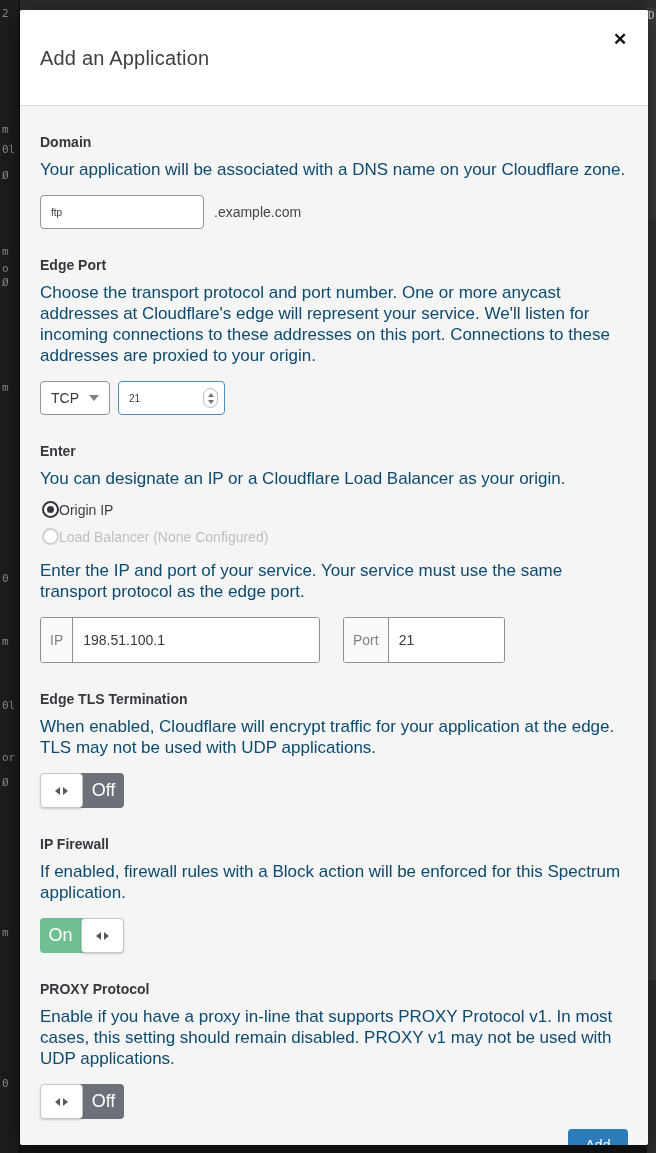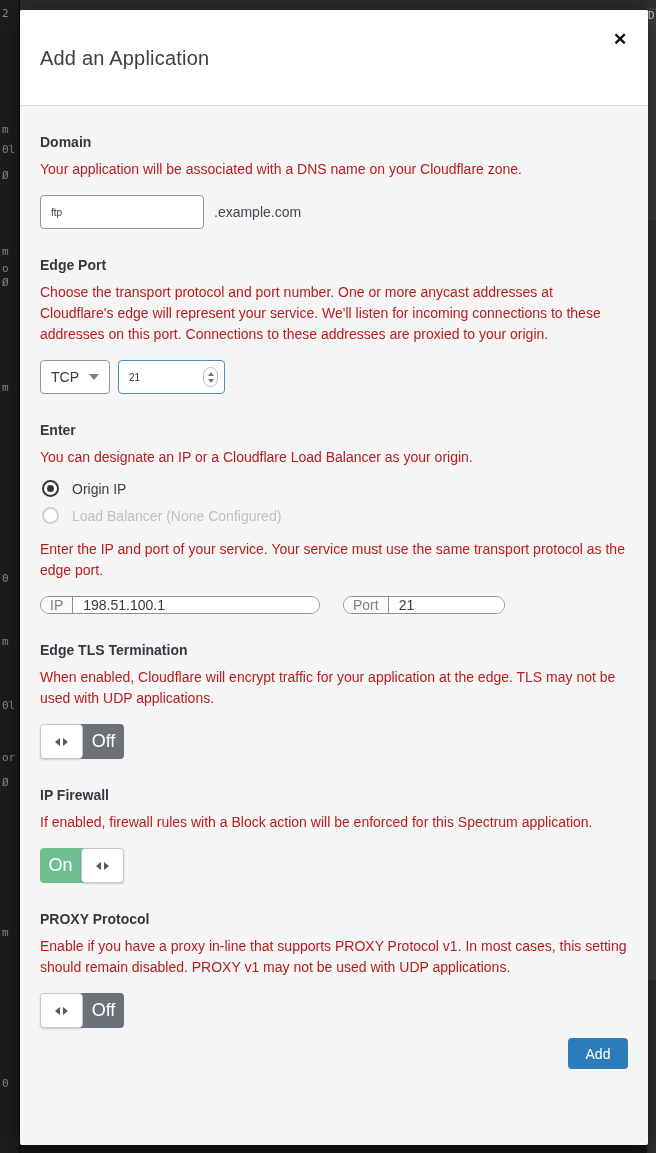--- a/index.html
+++ b/index.html
@@ -22,21 +22,21 @@
   .modal { position:absolute; left:20px; top:10px; width:628px; height:1135px;
     background:#f5f5f6; border-radius:2px; box-shadow:0 6px 24px rgba(0,0,0,.55); overflow:hidden; }
   .modal-header { height:96px; background:#ffffff; border-bottom:1px solid #dcdcdc; position:relative; }
   .modal-title { position:absolute; left:20px; top:37px; font-size:20px; font-weight:400; color:#3d4045; letter-spacing:.2px; }
   .close-btn { position:absolute; top:18px; right:16px; width:24px; height:24px; border:none; background:transparent;
     font-size:17px; font-weight:700; color:#121212; cursor:pointer; line-height:24px; text-align:center; }
 
   .modal-body { padding:27px 20px 0 20px; }
   .section { margin-bottom:27px; }
   .section h3 { font-size:14px; font-weight:700; color:#35383c; margin:0 0 8px 0; line-height:18px; }
-  .section p { font-size:14px; color:#b91c1c; line-height:21px; margin:0 0 15px 0; max-width:592px; }
+  .section p { font-size:17px; color:#0c4a6e; line-height:21px; margin:0 0 15px 0; max-width:592px; }
 
   
   .text-input { height:34px; border:1px solid #91969a; border-radius:4px; background:#fff;
     font-family:"Liberation Sans", sans-serif; font-size:10px; color:#36393d; padding:0 10px; outline:none; }
   .row { display:flex; align-items:center; }
 
   
   .domain-input { width:164px; }
   .suffix { font-size:14px; color:#43474c; margin-left:10px; }
 
@@ -52,26 +52,26 @@
     background:#fff; display:flex; flex-direction:column; align-items:center; justify-content:center; gap:3px; cursor:pointer; }
   .tri-up { width:0; height:0; border-left:3px solid transparent; border-right:3px solid transparent; border-bottom:4px solid #6e7378; }
   .tri-dn { width:0; height:0; border-left:3px solid transparent; border-right:3px solid transparent; border-top:4px solid #6e7378; }
 
   
   .radio-row { display:flex; align-items:center; margin-bottom:10px; }
   .radio { width:17px; height:17px; border-radius:50%; border:2px solid #33373b; background:#fff;
     display:flex; align-items:center; justify-content:center; margin-left:2px; cursor:pointer; }
   .radio .dot { width:7px; height:7px; border-radius:50%; background:#33373b; }
   .radio.disabled { border-color:#cdd1d4; cursor:default; }
-  .radio-label { font-size:14px; color:#3b3f44; margin-left:13px; }
+  .radio-label { font-size:14px; color:#3b3f44; }
   .radio-label.disabled { color:#bcc0c4; }
   .radio-group { margin-bottom:15px; margin-top:2px; }
 
   
-  .input-group { display:flex; height:18px; border:1px solid #8c9095; border-radius:14px; background:#fff; overflow:hidden; }
+  .input-group { display:flex; height:46px; border:1px solid #8c9095; border-radius:3px; background:#fff; overflow:hidden; }
   .input-group .prefix { background:#fafafa; border-right:1px solid #8c9095; color:#7e8286;
     font-size:14px; display:flex; align-items:center; padding:0 9px; }
   .input-group input { border:none; outline:none; font-family:"Liberation Sans", sans-serif;
     font-size:14px; color:#36393d; padding:0 10px; flex:1; min-width:0; background:#fff; }
   .ip-group { width:280px; }
   .portf-group { width:162px; margin-left:23px; }
 
   
   .toggle { display:flex; width:84px; height:35px; cursor:pointer; margin-top:6px; }
   .toggle-knob { width:43px; height:35px; background:#fff; border:1px solid #c4c8cb; border-radius:4px;

